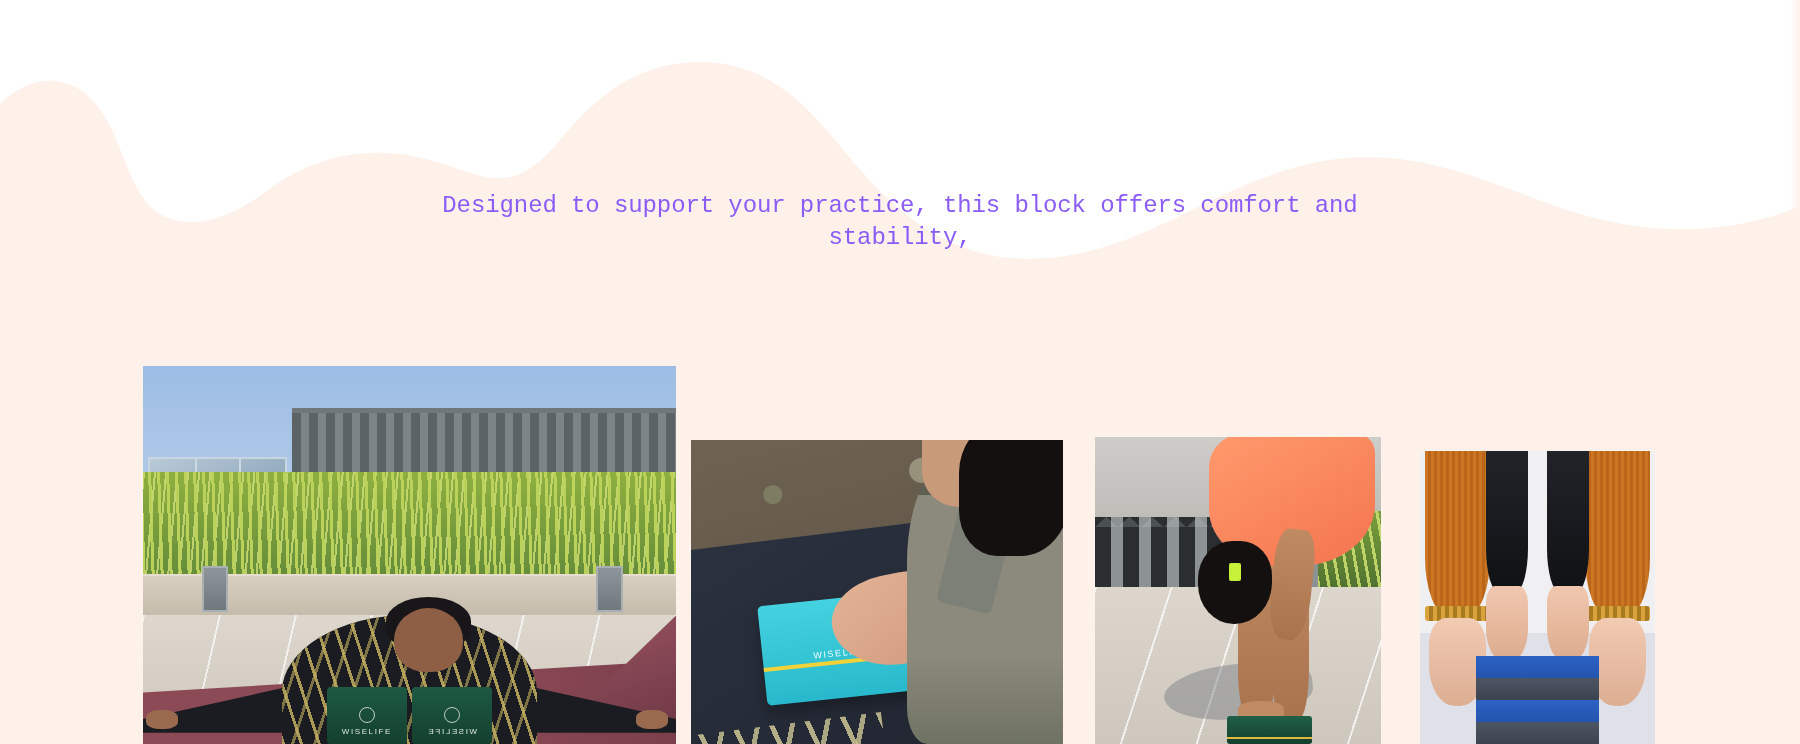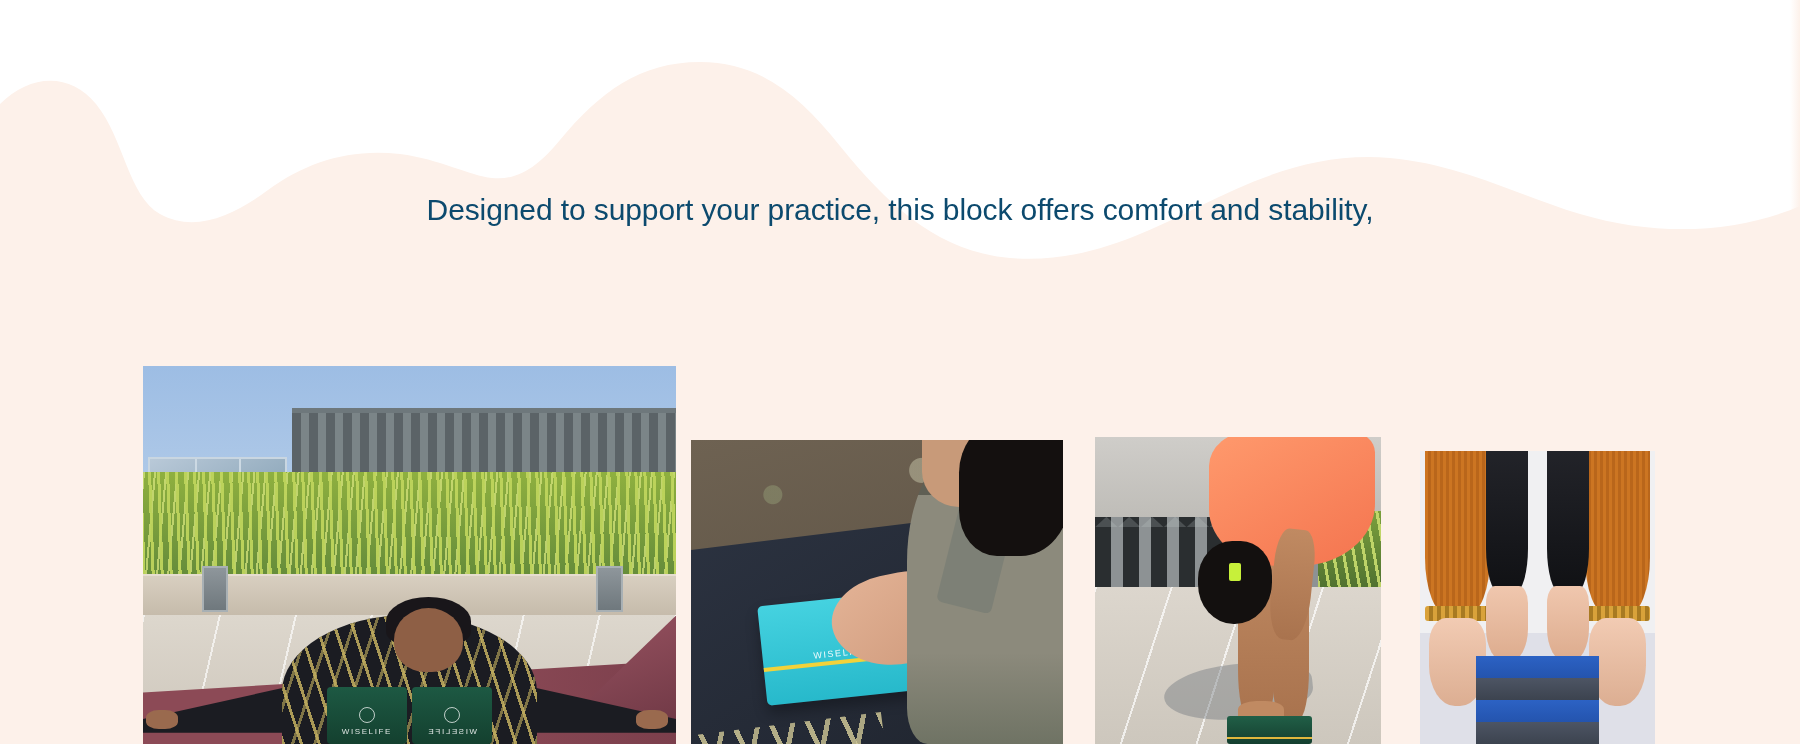--- a/index.html
+++ b/index.html
@@ -46,26 +46,26 @@
     font-family: "Liberation Sans", sans-serif;
     font-size: 60px;
     line-height: 1.06;
     font-weight: 400;
     letter-spacing: -0.4px;
     color: #111111;
   }
   .subcopy {
     margin: 14px auto 0 auto;
     width: 1060px;
-    font-family: Liberation Sans, sans-serif;
-    font-size: 30px;
+    font-family: Liberation Mono, monospace;
+    font-size: 24px;
     line-height: 1.35;
     font-weight: 400;
     letter-spacing: -0.1px;
-    color: #0c4a6e;
+    color: #8b5cf6;
   }
   .subcopy .sub-line { display: block; }
 
   
   .gallery {
     position: absolute;
     left: 0;
     top: 0;
     width: 1800px;
     height: 744px;

